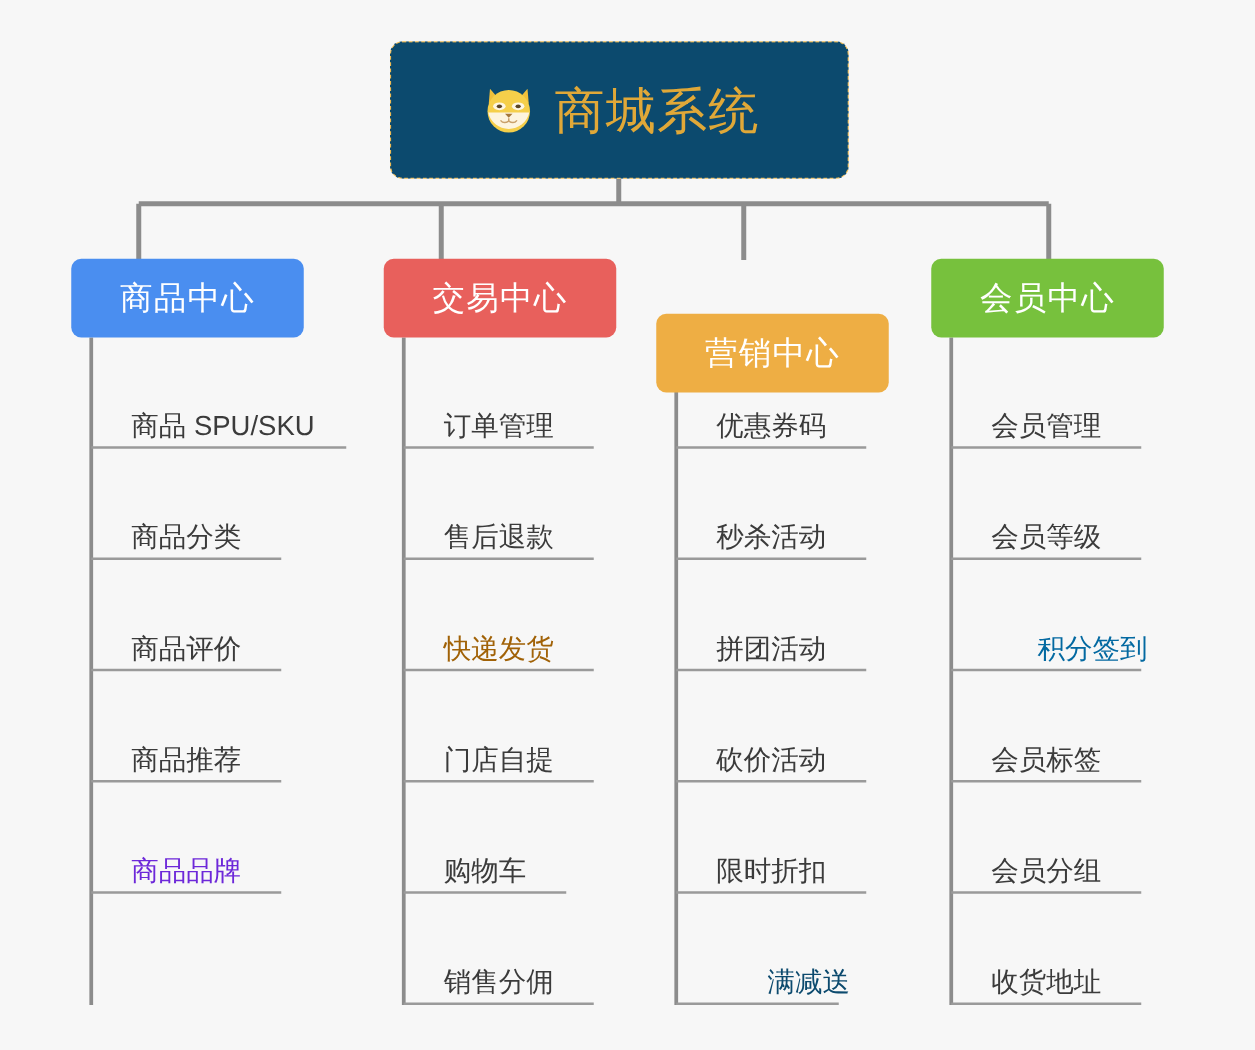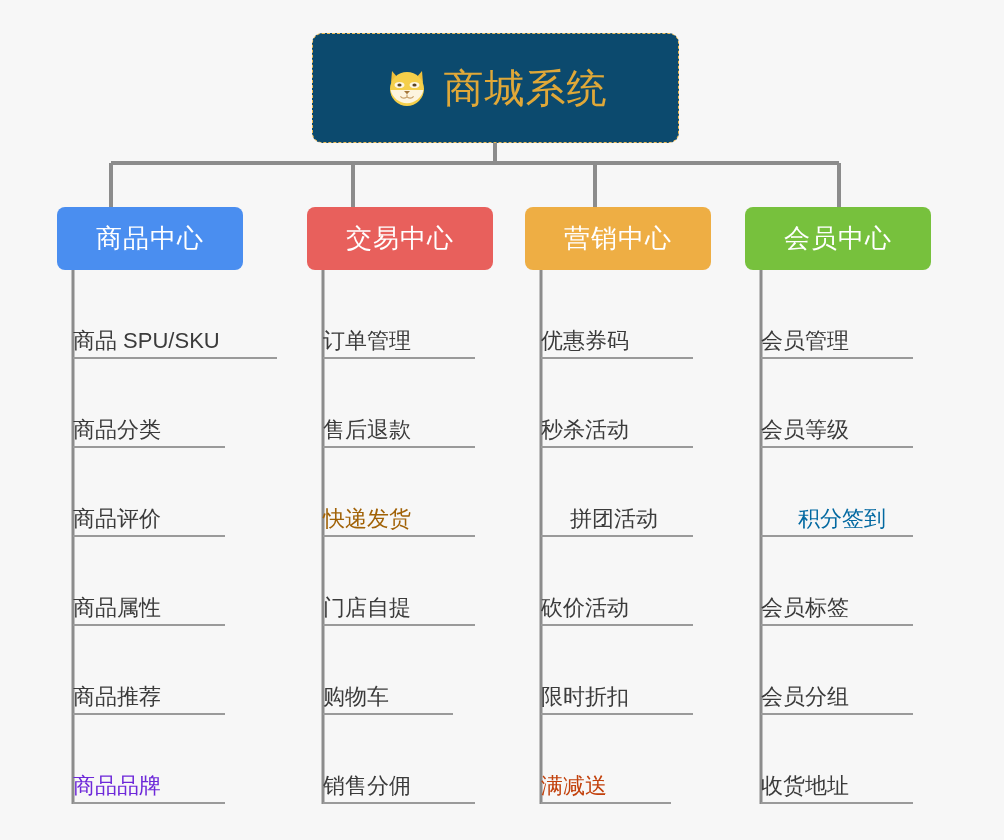--- a/index.html
+++ b/index.html
@@ -70,20 +70,21 @@
   .leaf-list {
     position: absolute;
     top: 63px;
     left: 16px;
   }
   .leaf {
     position: relative;
     height: 89px;
     display: flex;
     align-items: flex-end;
+    padding-left: 32px;
     padding-bottom: 6px;
   }
   .leaf-label {
     font-size: 22px;
     color: #3b3b3b;
     white-space: nowrap;
     line-height: 1.15;
   }
   .leaf-rule {
     position: absolute;
@@ -135,24 +136,20 @@
         </div>
         <div class="leaf">
           <span class="leaf-label" style="color: rgb(59, 59, 59);">商品分类</span>
           <div class="leaf-rule" style="width: 152px; background: rgb(154, 154, 154);"></div>
         </div>
         <div class="leaf">
           <span class="leaf-label" style="color: rgb(59, 59, 59);">商品评价</span>
           <div class="leaf-rule" style="width: 152px; background: rgb(154, 154, 154);"></div>
         </div>
         <div class="leaf">
-          <span class="leaf-label" style="color: rgb(59, 59, 59);">商品属性</span>
-          <div class="leaf-rule" style="width: 152px; background: rgb(154, 154, 154);"></div>
-        </div>
-        <div class="leaf">
           <span class="leaf-label" style="color: rgb(59, 59, 59); margin-top: 32px;">商品推荐</span>
           <div class="leaf-rule" style="width: 152px; background: rgb(154, 154, 154);"></div>
         </div>
         <div class="leaf">
           <span class="leaf-label" style="color: #6d28d9;">商品品牌</span>
           <div class="leaf-rule" style="width: 152px; background: rgb(154, 154, 154);"></div>
         </div>
       </div>
   </div>
 
@@ -182,46 +179,46 @@
           <div class="leaf-rule" style="width: 130px; background: rgb(154, 154, 154);"></div>
         </div>
         <div class="leaf">
           <span class="leaf-label" style="color: rgb(59, 59, 59);">销售分佣</span>
           <div class="leaf-rule" style="width: 152px; background: rgb(154, 154, 154);"></div>
         </div>
       </div>
   </div>
 
   <div class="column" id="col-2">
-    <div class="cat-box" style="background: rgb(238, 174, 68);">
+    <div class="cat-box" style="background: rgb(238, 174, 68); margin-top: 44px;">
       <span>营销中心</span>
     </div>
     <div class="leaf-list">
         <div class="leaf">
           <span class="leaf-label" style="color: rgb(59, 59, 59);">优惠券码</span>
           <div class="leaf-rule" style="width: 152px; background: rgb(154, 154, 154);"></div>
         </div>
         <div class="leaf">
           <span class="leaf-label" style="color: rgb(59, 59, 59);">秒杀活动</span>
           <div class="leaf-rule" style="width: 152px; background: rgb(154, 154, 154);"></div>
         </div>
         <div class="leaf">
-          <span class="leaf-label" style="color: rgb(59, 59, 59); margin-left: 29px;">拼团活动</span>
+          <span class="leaf-label" style="color: rgb(59, 59, 59);">拼团活动</span>
           <div class="leaf-rule" style="width: 152px; background: rgb(154, 154, 154);"></div>
         </div>
         <div class="leaf">
           <span class="leaf-label" style="color: rgb(59, 59, 59);">砍价活动</span>
           <div class="leaf-rule" style="width: 152px; background: rgb(154, 154, 154);"></div>
         </div>
         <div class="leaf">
           <span class="leaf-label" style="color: rgb(59, 59, 59);">限时折扣</span>
           <div class="leaf-rule" style="width: 152px; background: rgb(154, 154, 154);"></div>
         </div>
         <div class="leaf">
-          <span class="leaf-label" style="color: #c2410c;">满减送</span>
+          <span class="leaf-label" style="color: #0c4a6e; margin-left: 41px;">满减送</span>
           <div class="leaf-rule" style="width: 130px; background: rgb(154, 154, 154);"></div>
         </div>
       </div>
   </div>
 
   <div class="column" id="col-3">
     <div class="cat-box" style="background: rgb(119, 193, 61);">
       <span>会员中心</span>
     </div>
     <div class="leaf-list">

